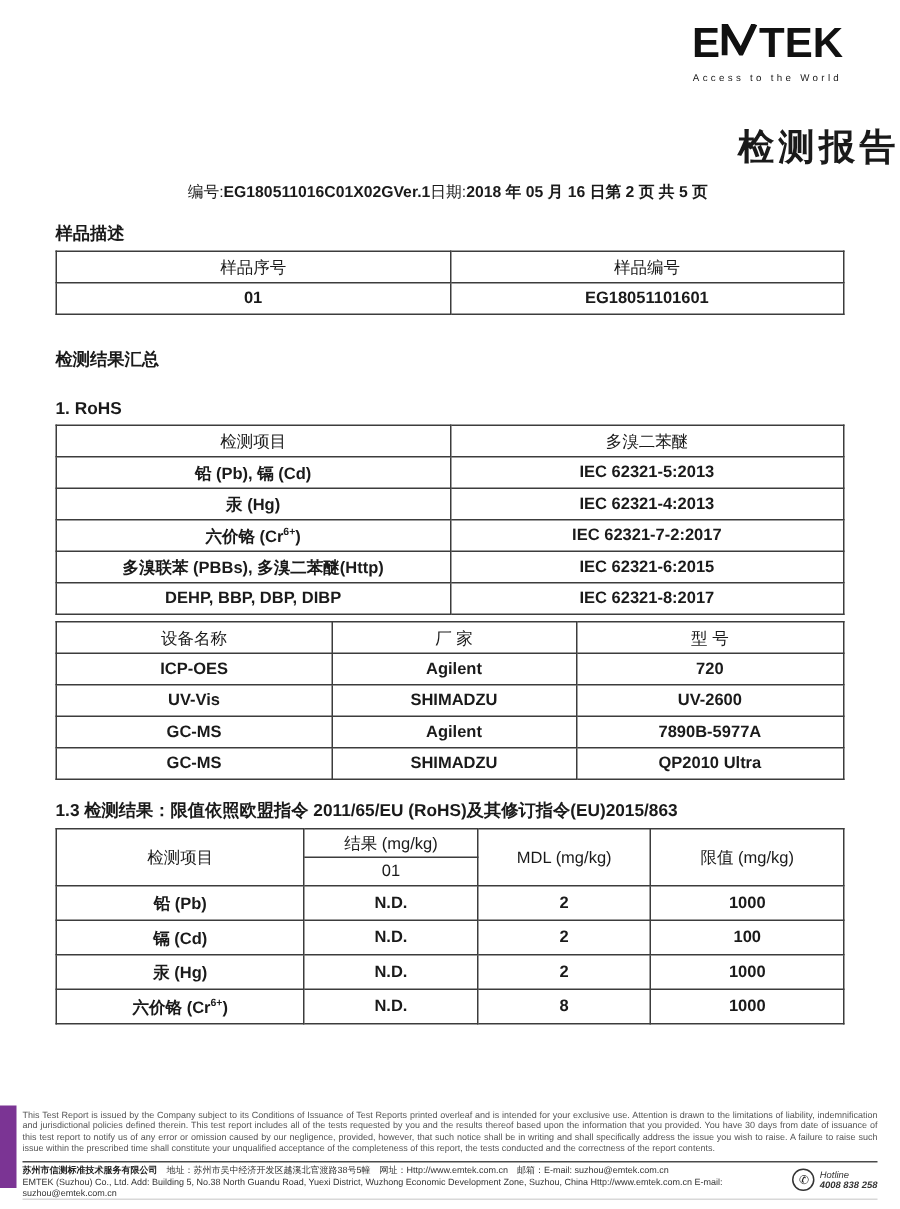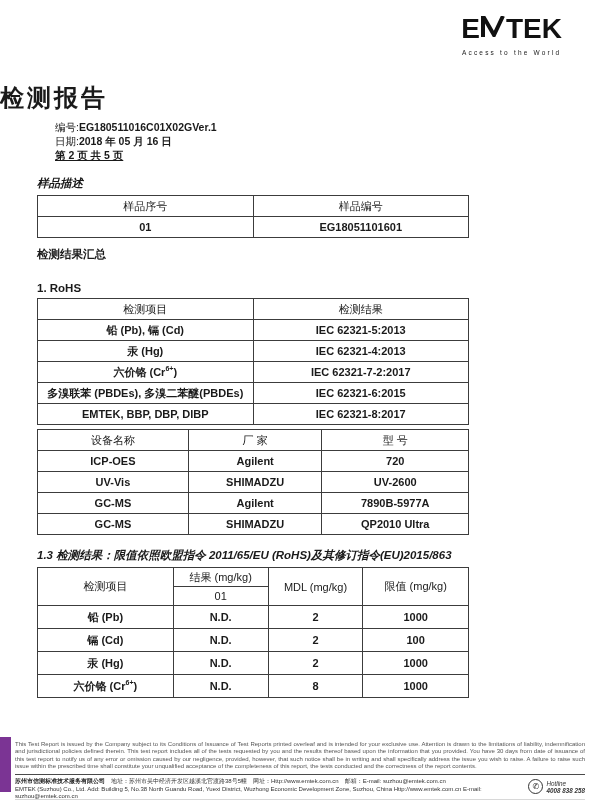--- a/index.html
+++ b/index.html
@@ -7,32 +7,32 @@
     position:relative;width:600px;height:806px;background:#fff;
     font-family:"Liberation Sans",sans-serif;color:#1a1a1a;overflow:hidden;
   }
   
   .logo-wrap{position:absolute;top:16px;right:38px;text-align:center;}
   .logo-text{display:flex;align-items:flex-end;justify-content:center;
     font-weight:700;font-size:28px;letter-spacing:0;line-height:26px;color:#111;}
   .logo-text svg{margin:0 1px 1px 1px;}
   .logo-tagline{margin-top:7px;font-family:Liberation Sans, sans-serif;
     font-size:6.5px;letter-spacing:2.2px;color:#222;}
-  .title{margin:0;padding-top:82px;text-align:left;
+  .title{margin:0;padding-top:82px;text-align:right;
     font-size:24px;font-weight:700;letter-spacing:3px;}
-  .meta-row{display:flex;justify-content:flex-end;align-items:baseline;
-    margin:7px 58px 0 55px;font-size:10.5px;flex-direction:column;}
+  .meta-row{display:flex;justify-content:center;align-items:baseline;
+    margin:7px 58px 0 55px;font-size:10.5px;}
   .meta-row .lbl{font-weight:400;}
   .meta-row .val{font-weight:700;}
-  .meta-page{font-weight:600;text-decoration:underline;}
+  .meta-page{font-weight:600;}
   
   .section-heading{margin:0 0 0 37px;font-size:11.5px;font-weight:700;}
-  .mt-s{margin-top:13px;font-style:italic;} .mt-m{margin-top:20px;} .mt-l{margin-top:9px;}
+  .mt-s{margin-top:13px;} .mt-m{margin-top:20px;} .mt-l{margin-top:22px;}
   table{border-collapse:collapse;table-layout:fixed;
-    margin:4px 37px 0 37px;width:432px;font-size:11px;}
+    margin:4px 37px 0 37px;width:526px;font-size:11px;}
   th,td{border:1px solid #3c3c3c;text-align:center;vertical-align:middle;
     padding:0 4px;overflow:hidden;}
   table{border:1.5px solid #3c3c3c;}
   th{font-weight:400;height:20px;}
   td{font-weight:700;height:20px;}
   .t-method th,.t-method td{height:20px;}
   .t-results th{height:18px;}
   .t-results td{height:22px;}
   sup{font-size:7px;}
   
@@ -100,42 +100,42 @@
   <div class="section-heading mt-m">1. RoHS</div>
 
   <table class="t-method">
     <colgroup>
         <col style="width:50%">
         <col style="width:50%">
       </colgroup>
     <thead>
       <tr>
         <th>检测项目</th>
-        <th>检测结果</th>
+        <th>多溴二苯醚</th>
       </tr>
     </thead>
     <tbody>
         <tr>
           <td>铅 (Pb), 镉 (Cd)</td>
           <td>IEC 62321-5:2013</td>
         </tr>
         <tr>
           <td>汞 (Hg)</td>
           <td>IEC 62321-4:2013</td>
         </tr>
         <tr>
           <td>六价铬 (Cr<sup>6+</sup>)</td>
           <td>IEC 62321-7-2:2017</td>
         </tr>
         <tr>
-          <td>多溴联苯 (PBDEs), 多溴二苯醚(PBDEs)</td>
+          <td>多溴联苯 (PBBs), 多溴二苯醚(Http)</td>
           <td>IEC 62321-6:2015</td>
         </tr>
         <tr>
-          <td>EMTEK, BBP, DBP, DIBP</td>
+          <td>DEHP, BBP, DBP, DIBP</td>
           <td>IEC 62321-8:2017</td>
         </tr>
       </tbody>
   </table>
 
   <table class="t-equip">
     <colgroup>
         <col style="width:35%">
         <col style="width:31%">
         <col style="width:34%">

